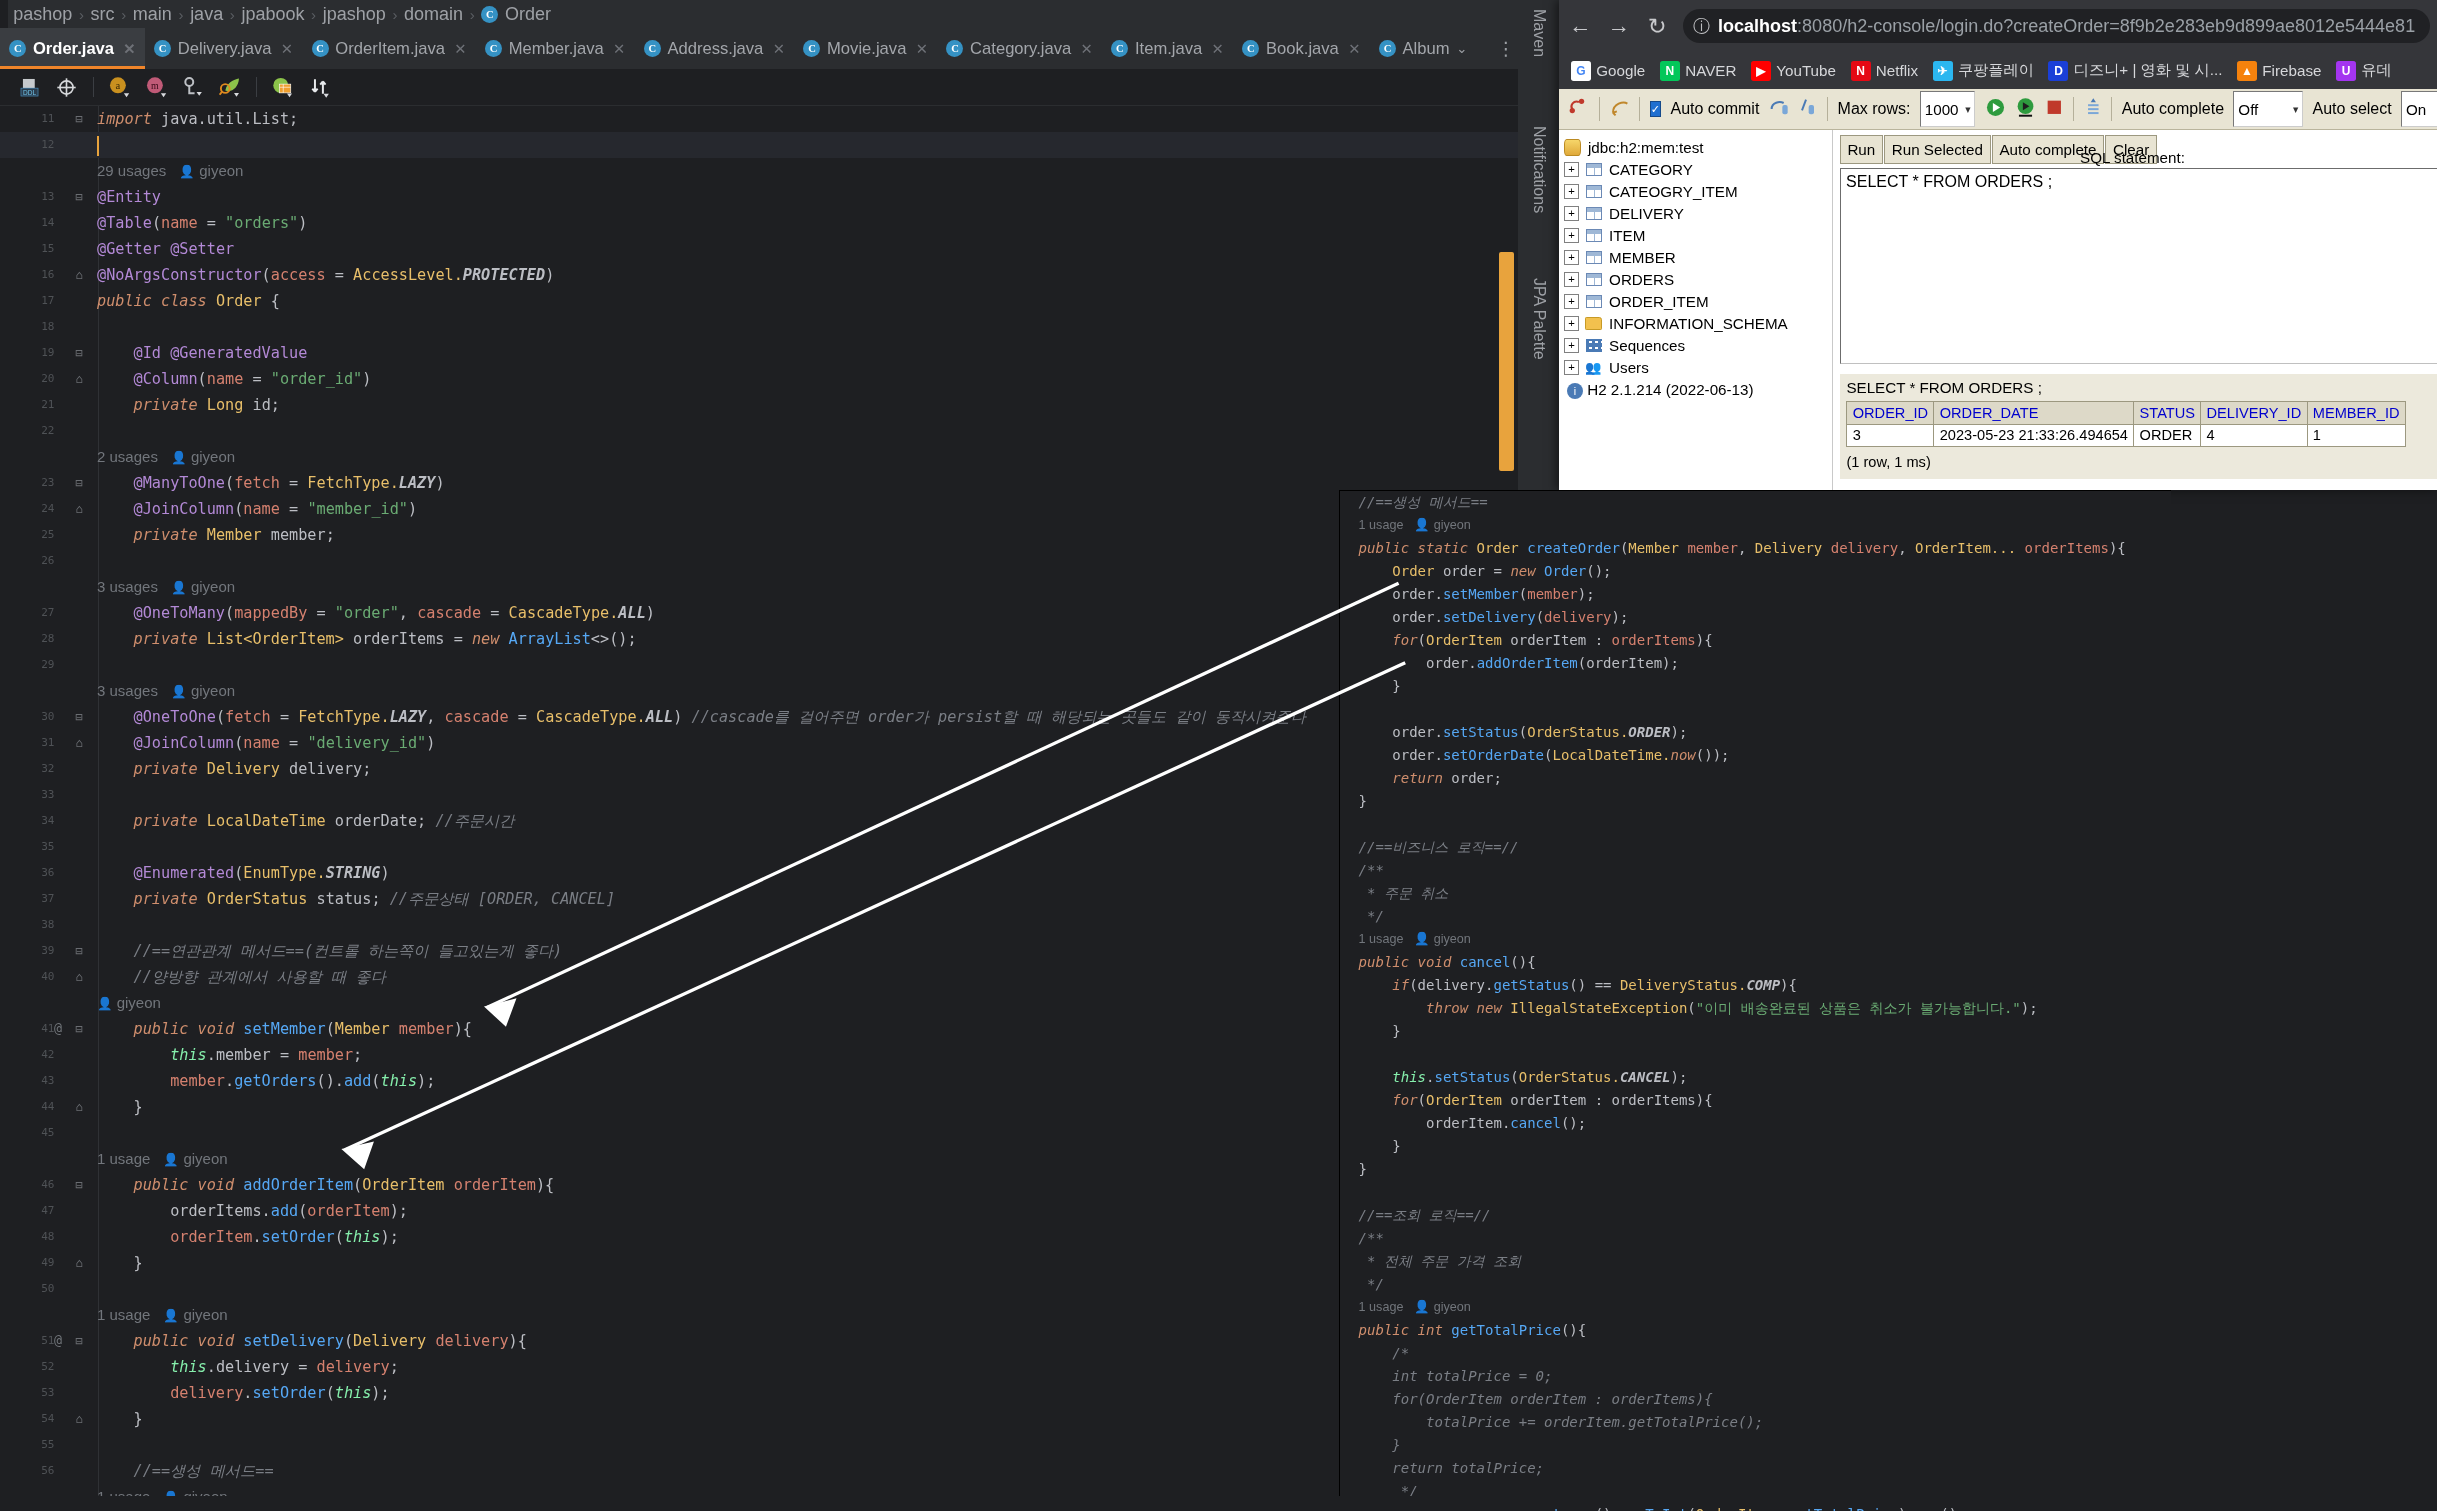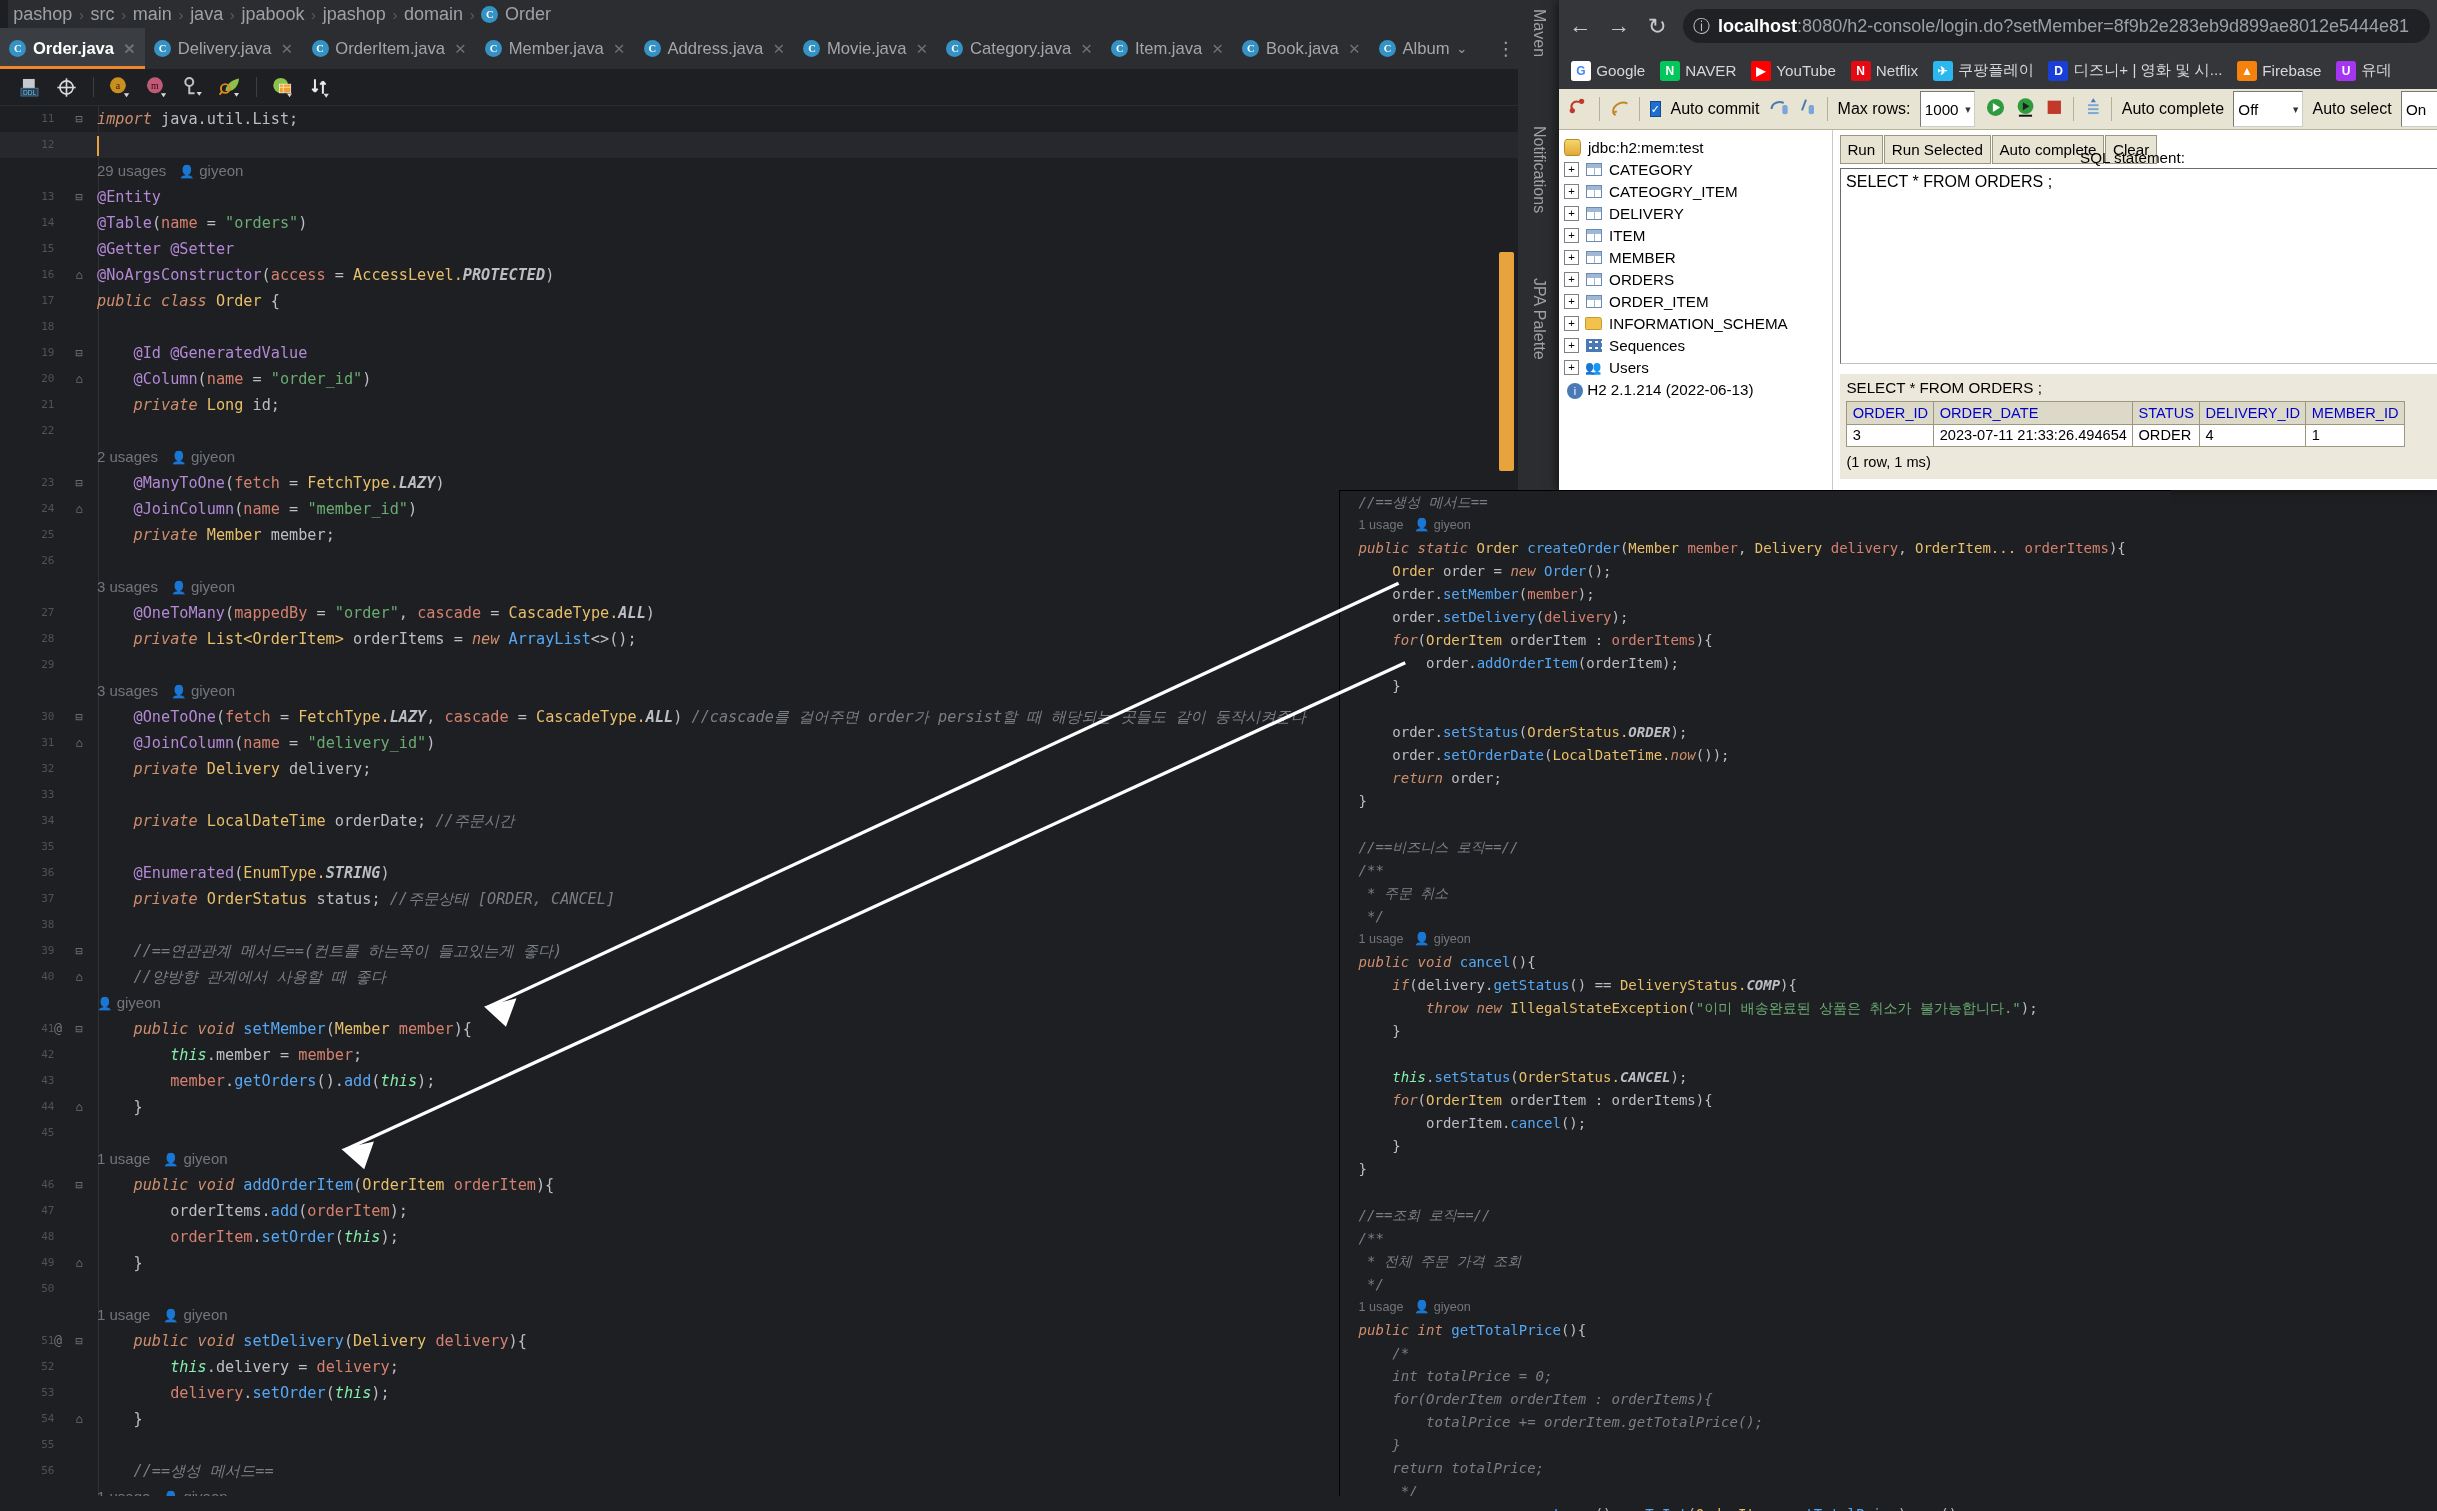--- a/index.html
+++ b/index.html
@@ -380,21 +380,21 @@
     </div>
   </div>
 
   <div class="browser">
     <div class="br-top">
       <span class="br-nav">←</span>
       <span class="br-nav">→</span>
       <span class="br-nav">↻</span>
       <div class="br-url">
         <span class="info">ⓘ</span>
-        <span class="u"><b>localhost</b><span>:8080/h2-console/login.do?setMember=8f9b2e283eb9d899ae8012e5444e81</span></span>
+        <span class="u"><b>localhost</b><span>:8080/h2-console/login.do?createOrder=8f9b2e283eb9d899ae8012e5444e81</span></span>
       </div>
     </div>
     <div class="br-bm" id="bookmarks">
         <div class="bm">
           <span class="ic" style="background: rgb(255, 255, 255); color: rgb(66, 133, 244);">G</span>
           <span>Google</span>
         </div>
         <div class="bm">
           <span class="ic" style="background: rgb(3, 199, 90); color: rgb(255, 255, 255);">N</span>
           <span>NAVER</span>
@@ -600,21 +600,21 @@
                     <th>ORDER_ID</th>
                     <th>ORDER_DATE</th>
                     <th>STATUS</th>
                     <th>DELIVERY_ID</th>
                     <th>MEMBER_ID</th>
                   </tr>
                 </thead>
               <tbody id="res-body">
                   <tr>
                     <td>3</td>
-                    <td>2023-07-11 21:33:26.494654</td>
+                    <td>2023-05-23 21:33:26.494654</td>
                     <td>ORDER</td>
                     <td>4</td>
                     <td>1</td>
                   </tr>
                 </tbody>
             </table>
             <div class="h2-cnt">(1 row, 1 ms)</div>
           </div>
         </div>
       </div>

